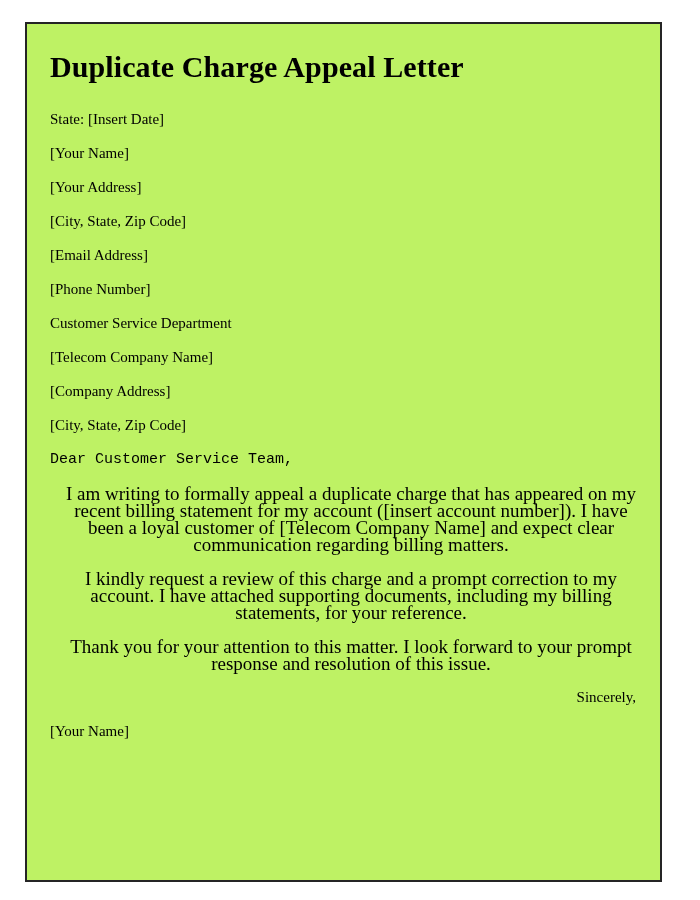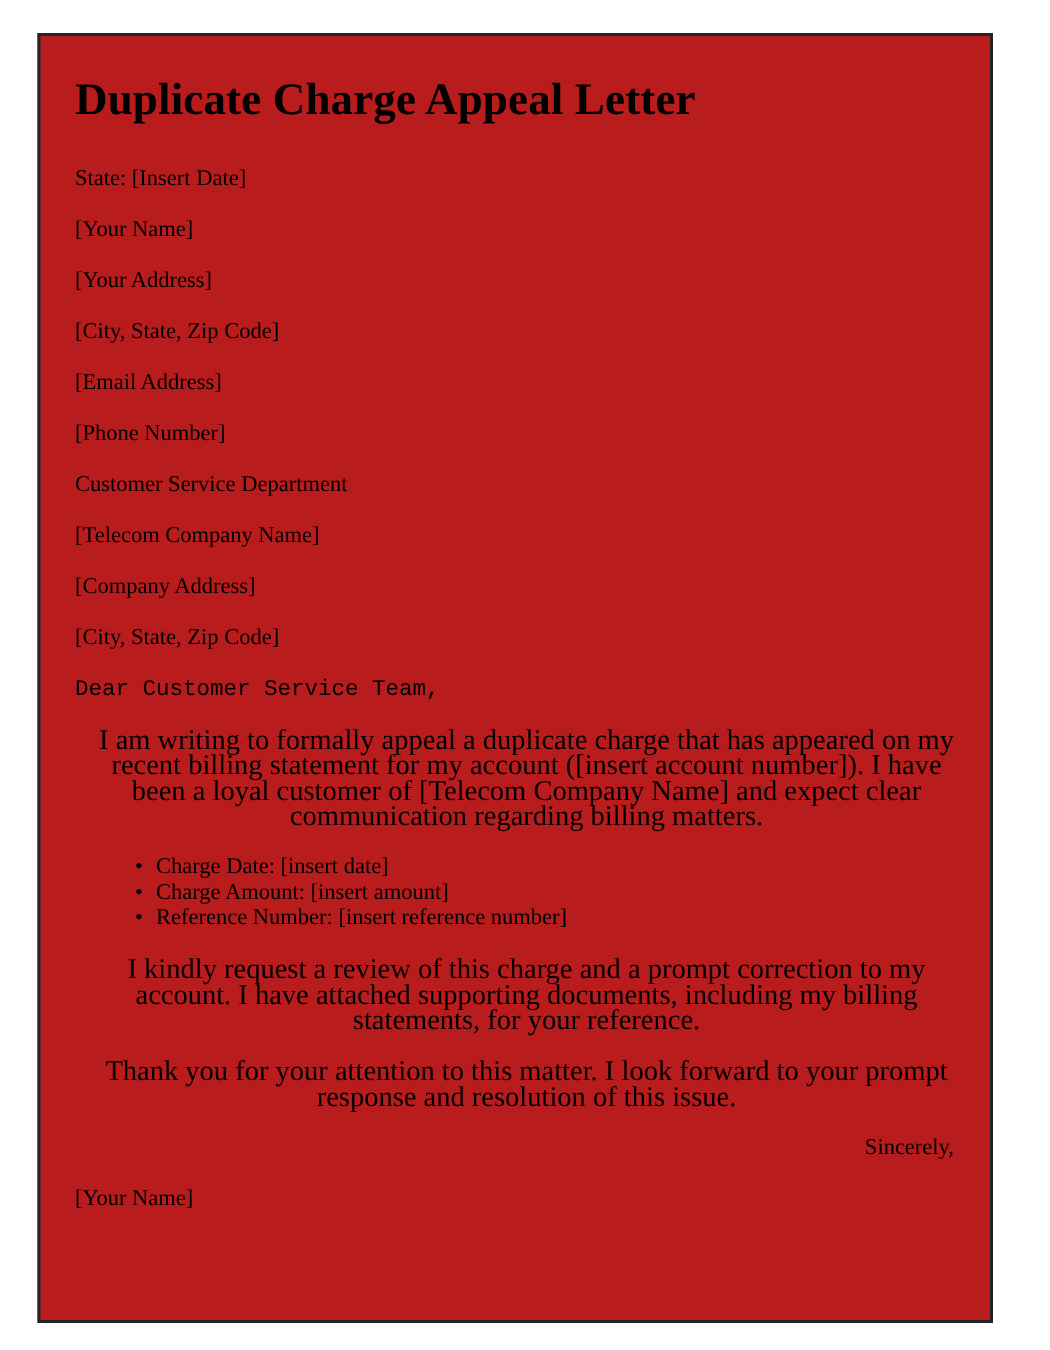--- a/index.html
+++ b/index.html
@@ -17,21 +17,21 @@
   }
 
   .page-frame {
     position: absolute;
     left: 25px;
     top: 22px;
     width: 637px;
     height: 860px;
     border: 2px solid #252525;
     box-sizing: border-box;
-    background: #b91c1c;
+    background: #bef264;
   }
 
   .page-inner {
     padding: 26px 24px 0 23px;
   }
 
   .doc-title {
     font-family: "Liberation Serif", "DejaVu Serif", serif;
     font-weight: bold;
     font-size: 30px;
@@ -120,25 +120,20 @@
       <p class="line">[Telecom Company Name]</p>
       <p class="line">[Company Address]</p>
       <p class="line">[City, State, Zip Code]</p>
     </div>
 
     <p class="salutation">Dear Customer Service Team,</p>
 
     <p class="para">I am writing to formally appeal a duplicate charge that has appeared on my recent billing statement for my account ([insert account number]). I have been a loyal customer of [Telecom Company Name] and expect clear communication regarding billing matters.</p>
 
 
-    <ul class="detail-list">
-      <li>Charge Date: [insert date]</li>
-      <li>Charge Amount: [insert amount]</li>
-      <li>Reference Number: [insert reference number]</li>
-    </ul>
 
     <p class="para">I kindly request a review of this charge and a prompt correction to my account. I have attached supporting documents, including my billing statements, for your reference.</p>
 
     <p class="para">Thank you for your attention to this matter. I look forward to your prompt response and resolution of this issue.</p>
 
     <p class="closing">Sincerely,</p>
 
     <p class="line">[Your Name]</p>
 
   </div>

